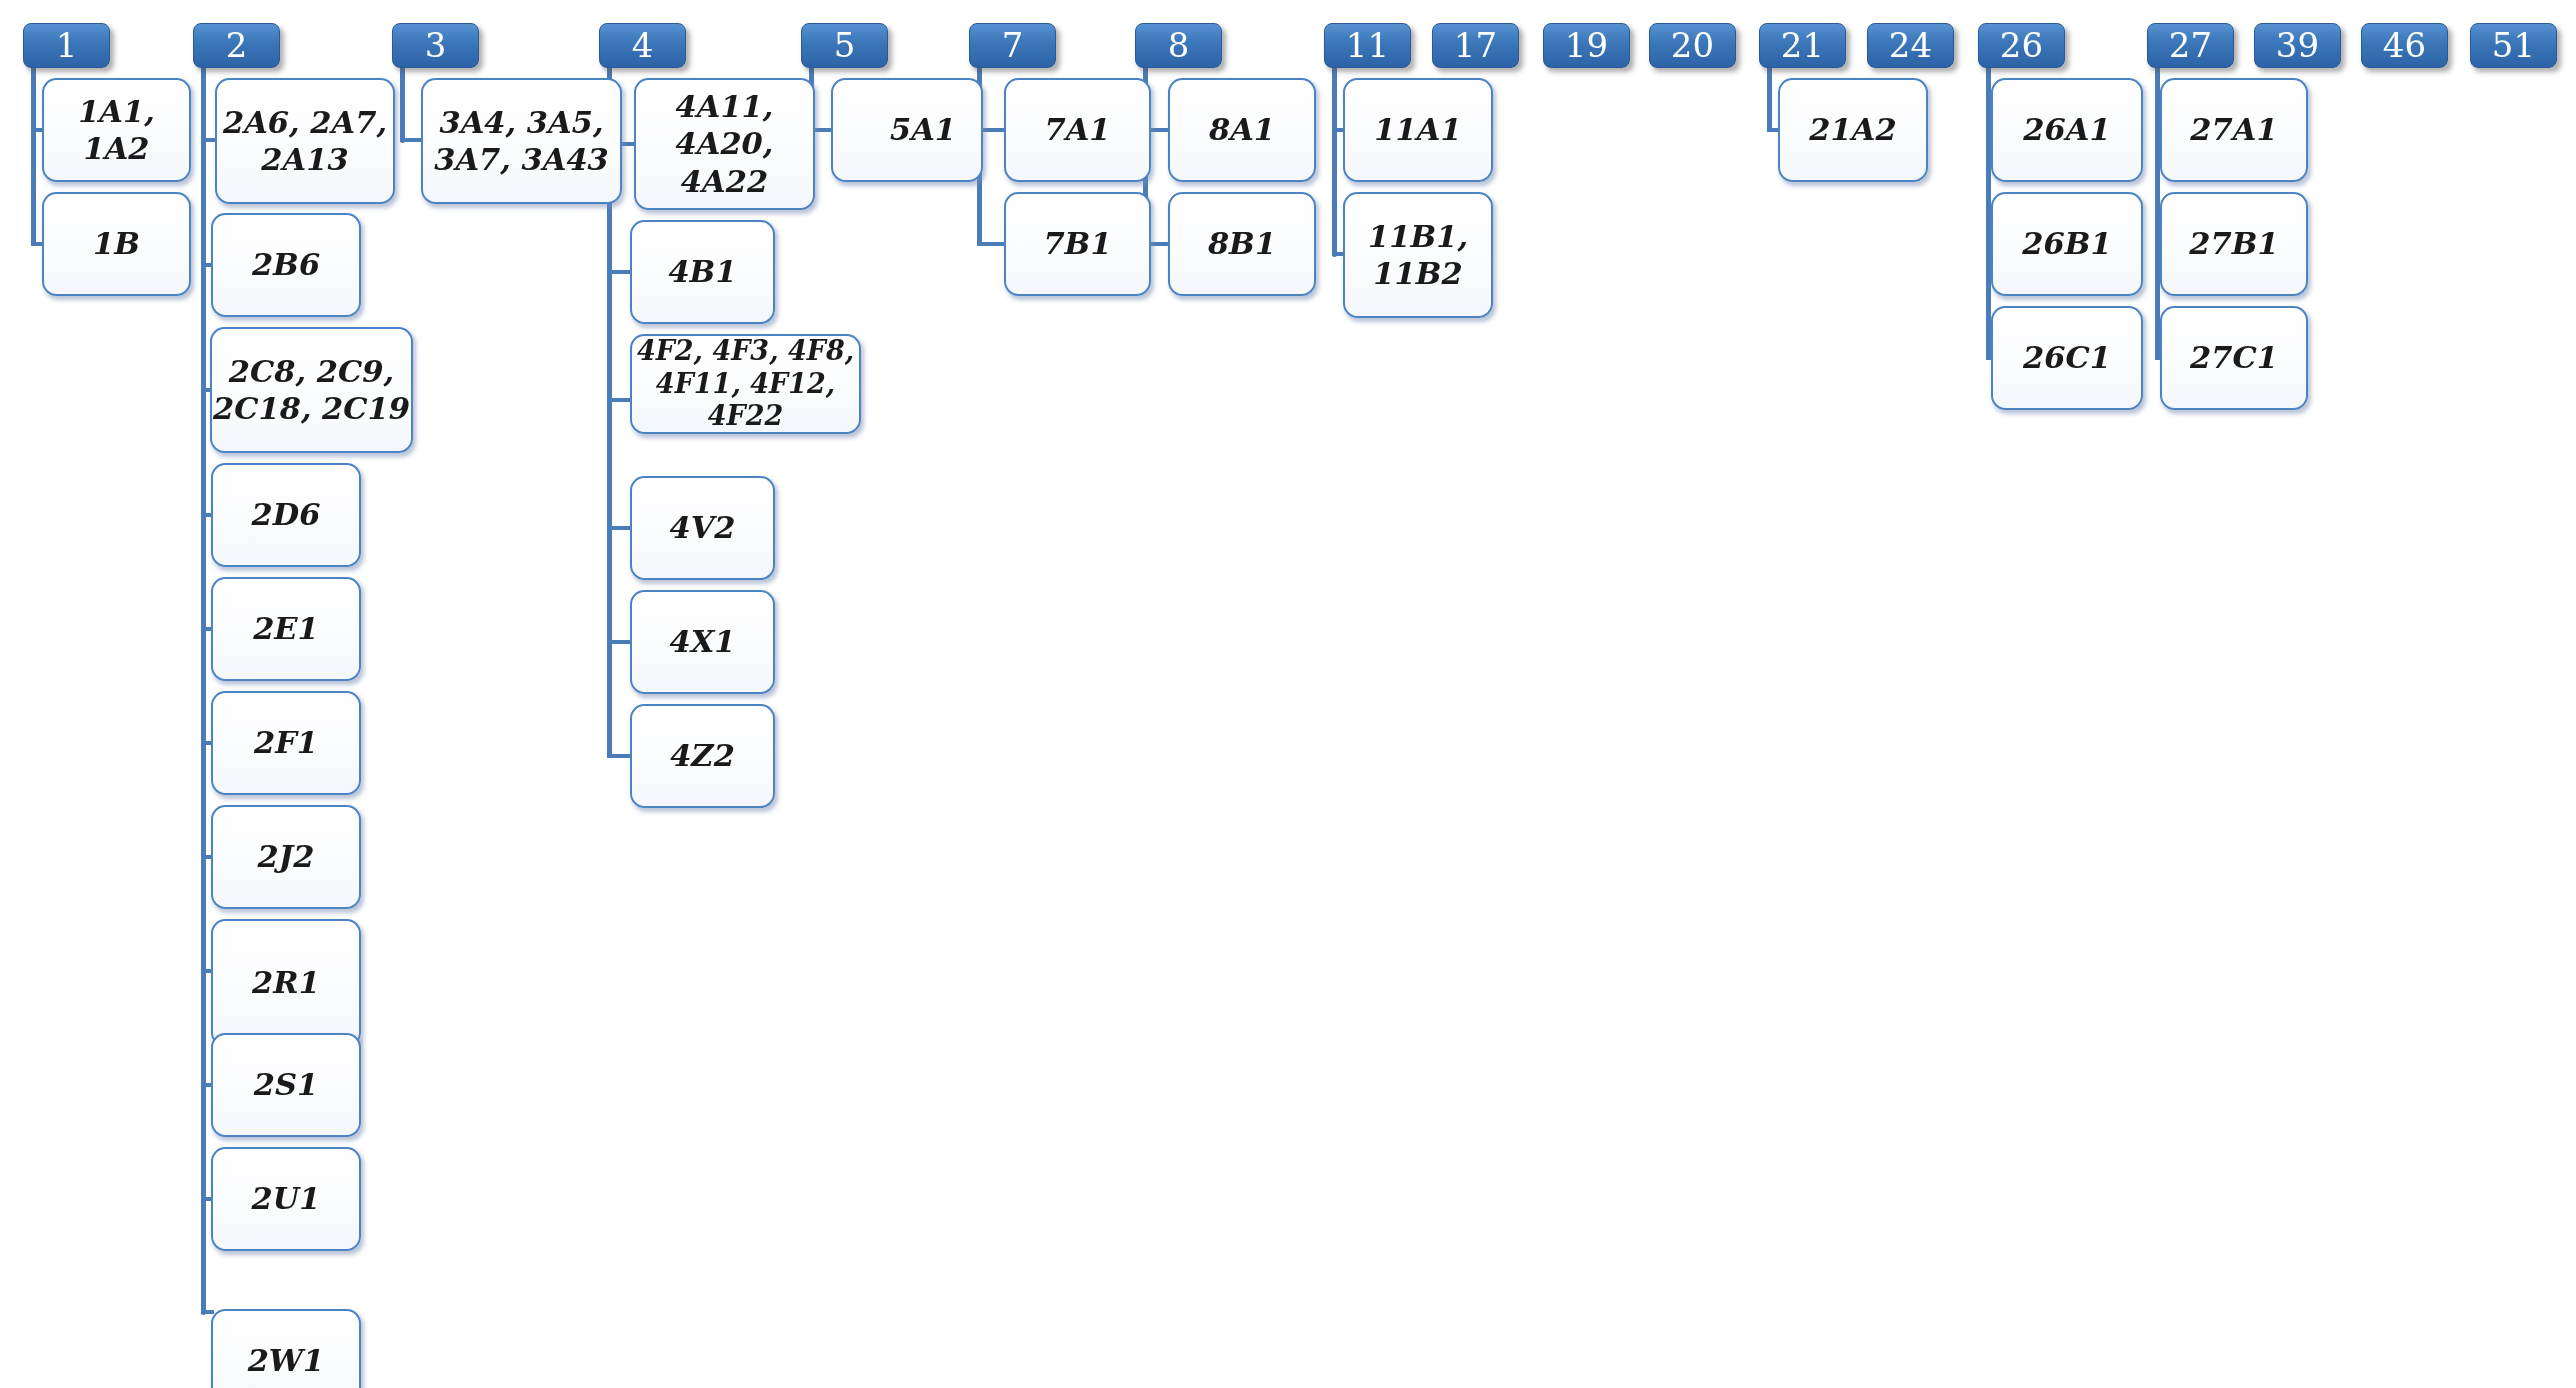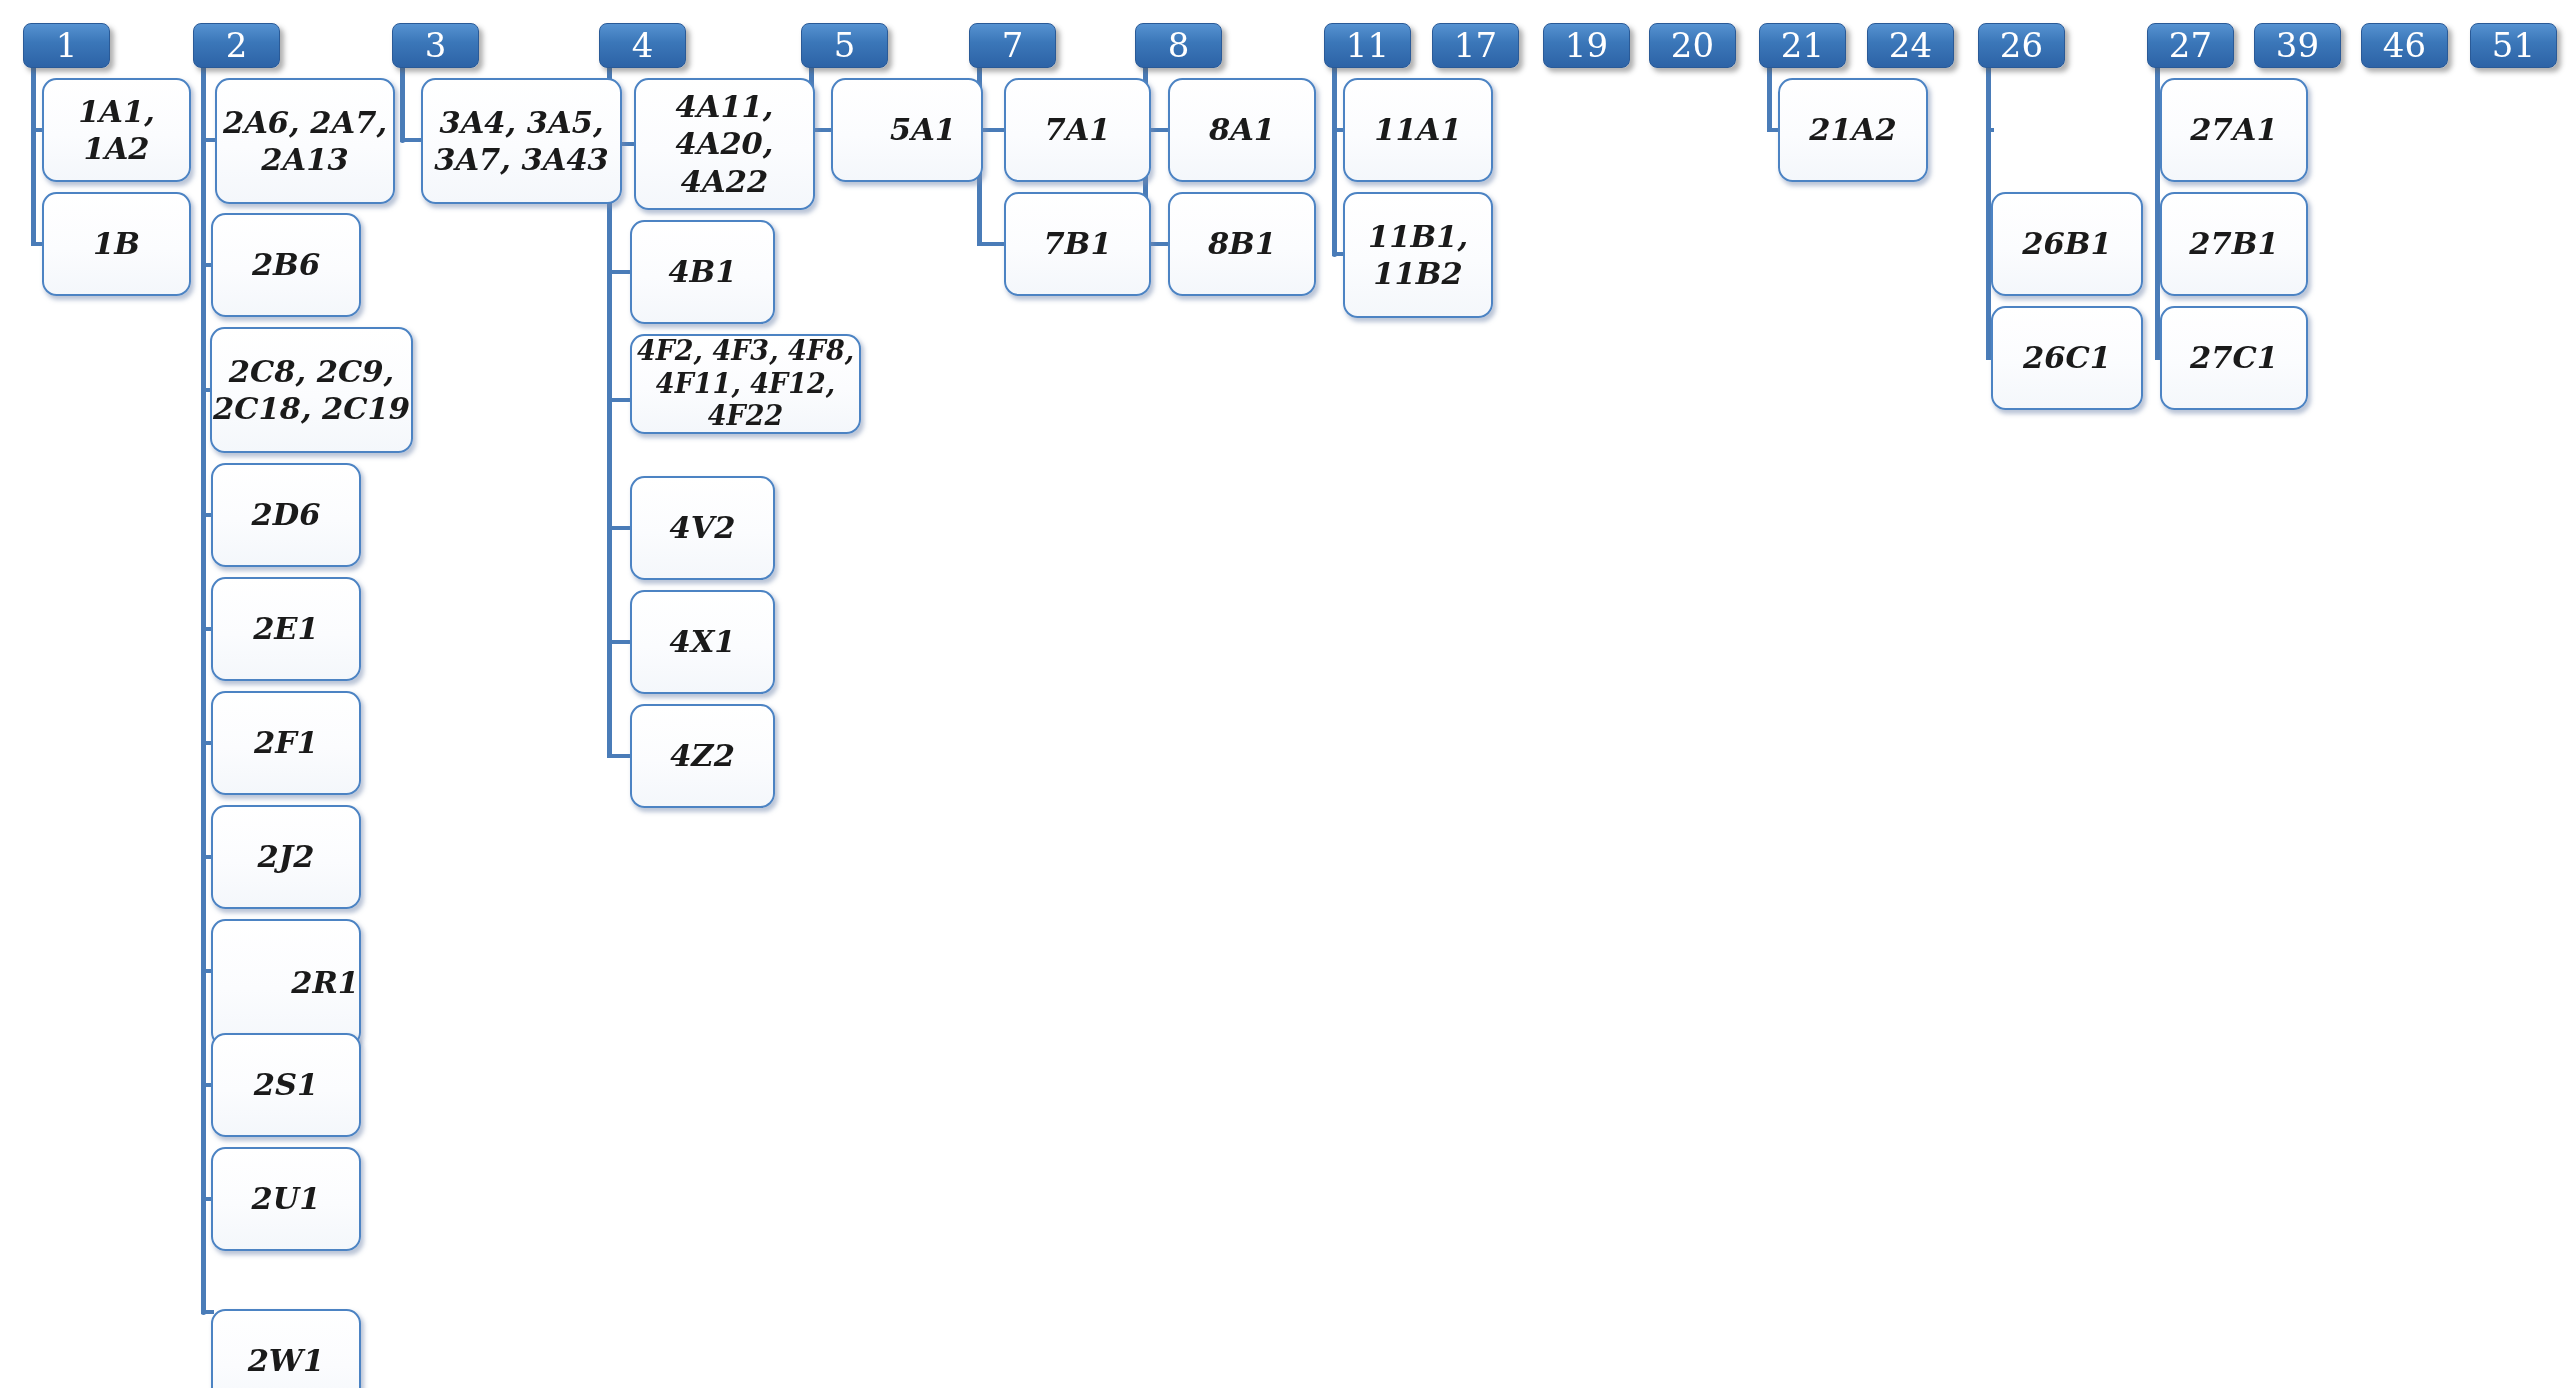--- a/index.html
+++ b/index.html
@@ -92,21 +92,21 @@
     </div>
     <div class="stub" style="left: 201px; top: 741px; width: 13px;"></div>
     <div class="node" style="left: 211px; top: 691px; width: 150px; height: 104px; font-size: 30.5px;">
       <span>2F1</span>
     </div>
     <div class="stub" style="left: 201px; top: 855px; width: 13px;"></div>
     <div class="node" style="left: 211px; top: 805px; width: 150px; height: 104px; font-size: 30.5px;">
       <span>2J2</span>
     </div>
     <div class="stub" style="left: 201px; top: 969px; width: 13px;"></div>
-    <div class="node" style="left: 211px; top: 919px; width: 150px; height: 128px; font-size: 30.5px; justify-content: flex-end;">
+    <div class="node" style="left: 211px; top: 919px; width: 150px; height: 128px; font-size: 30.5px;">
       <span>2R1</span>
     </div>
     <div class="stub" style="left: 201px; top: 1083px; width: 13px;"></div>
     <div class="node" style="left: 211px; top: 1033px; width: 150px; height: 104px; font-size: 30.5px;">
       <span>2S1</span>
     </div>
     <div class="stub" style="left: 201px; top: 1197px; width: 13px;"></div>
     <div class="node" style="left: 211px; top: 1147px; width: 150px; height: 104px; font-size: 30.5px;">
       <span>2U1</span>
     </div>
@@ -194,20 +194,23 @@
     <div class="hdr" style="left: 1759px;">21</div>
     <div class="vline" style="left: 1767px; top: 64px; height: 68px;"></div>
     <div class="stub" style="left: 1767px; top: 128px; width: 13.6px;"></div>
     <div class="node" style="left: 1778px; top: 78px; width: 150px; height: 104px; font-size: 30.5px;">
       <span>21A2</span>
     </div>
     <div class="hdr" style="left: 1867px;">24</div>
     <div class="hdr" style="left: 1978px;">26</div>
     <div class="vline" style="left: 1986px; top: 64px; height: 296px;"></div>
     <div class="stub" style="left: 1986px; top: 128px; width: 8px;"></div>
+    <div class="node" style="left: 1991px; top: 78px; width: 152px; height: 104px; font-size: 30.5px;">
+      <span>26A1</span>
+    </div>
     <div class="stub" style="left: 1986px; top: 242px; width: 8px;"></div>
     <div class="node" style="left: 1991px; top: 192px; width: 152px; height: 104px; font-size: 30.5px;">
       <span>26B1</span>
     </div>
     <div class="stub" style="left: 1986px; top: 356px; width: 8px;"></div>
     <div class="node" style="left: 1991px; top: 306px; width: 152px; height: 104px; font-size: 30.5px;">
       <span>26C1</span>
     </div>
     <div class="hdr" style="left: 2147px;">27</div>
     <div class="vline" style="left: 2155px; top: 64px; height: 296px;"></div>

